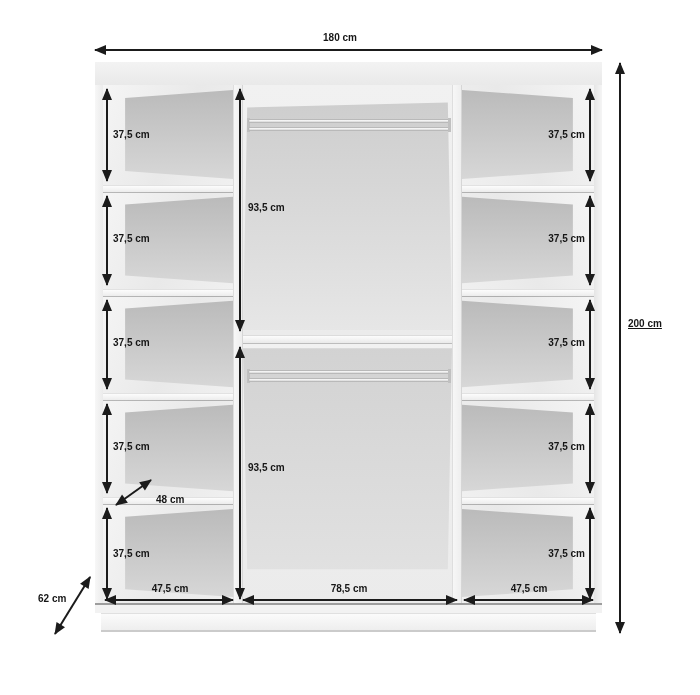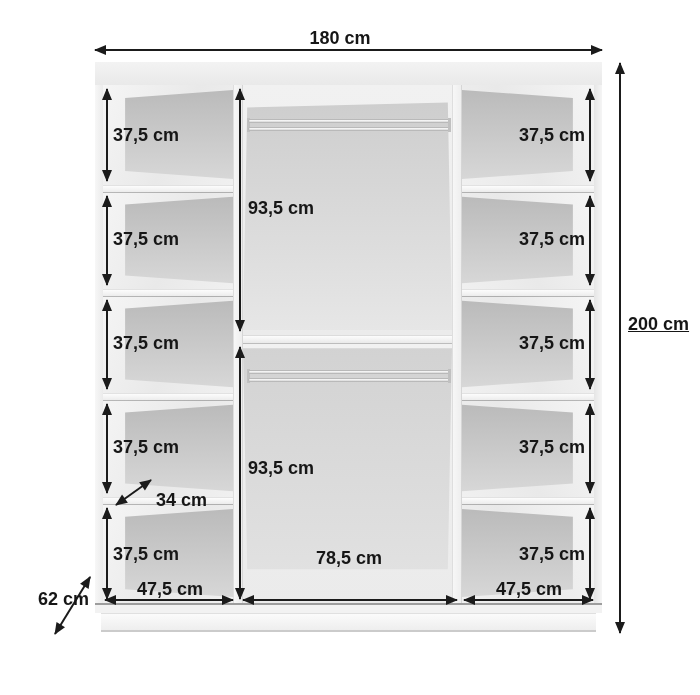--- a/index.html
+++ b/index.html
@@ -60,21 +60,21 @@
   .ah::before { left:-1px; border-right:12px solid #1b1b1b; }
   .ah::after  { right:-1px; border-left:12px solid #1b1b1b; }
   .av { position:absolute; width:2px; background:#1b1b1b; }
   .av::before,.av::after { content:""; position:absolute; left:-4px; width:0; height:0;
                            border-left:5px solid transparent; border-right:5px solid transparent; }
   .av::before { top:-1px; border-bottom:12px solid #1b1b1b; }
   .av::after  { bottom:-1px; border-top:12px solid #1b1b1b; }
   .ad { transform-origin:0 50%; }
 
   
-  .lbl { position:absolute; font-size:18px; font-weight:600; line-height:16px; color:#161616; white-space:nowrap; }
+  .lbl { position:absolute; font-size:10px; font-weight:600; line-height:16px; color:#161616; white-space:nowrap; }
   .lbl.c { transform:translateX(-50%); }
   .lbl.r { width:80px; text-align:right; }
 </style>
 </head>
 <body>
 
 <div class="stage">
 
   <div class="ah" style="left:95px; top:49px; width:507px;"></div>
   <div class="lbl c" style="left:340px; top:30px;">180 cm</div>
@@ -175,22 +175,22 @@
   <div class="lbl r" style="left:505px; top:335px;">37,5 cm</div>
   <div class="lbl r" style="left:505px; top:439px;">37,5 cm</div>
   <div class="lbl r" style="left:505px; top:546px;">37,5 cm</div>
 
   <div class="av" style="left:239px; top:89px;  height:242px;"></div>
   <div class="lbl" style="left:248px; top:200px;">93,5 cm</div>
   <div class="av" style="left:239px; top:347px; height:252px;"></div>
   <div class="lbl" style="left:248px; top:460px;">93,5 cm</div>
 
   <div class="ah ad" style="left:116px; top:504px; width:43px; transform:rotate(-35.5deg);"></div>
-  <div class="lbl" style="left:156px; top:492px;">34 cm</div>
+  <div class="lbl" style="left:156px; top:492px;">48 cm</div>
 
   <div class="ah" style="left:105px; top:599px; width:128px;"></div>
   <div class="lbl c" style="left:170px; top:581px;">47,5 cm</div>
   <div class="ah" style="left:243px; top:599px; width:214px;"></div>
-  <div class="lbl c" style="left:349px; top:550px;">78,5 cm</div>
+  <div class="lbl c" style="left:349px; top:581px;">78,5 cm</div>
   <div class="ah" style="left:464px; top:599px; width:129px;"></div>
   <div class="lbl c" style="left:529px; top:581px;">47,5 cm</div>
 
 </div>
 
 </body></html>

